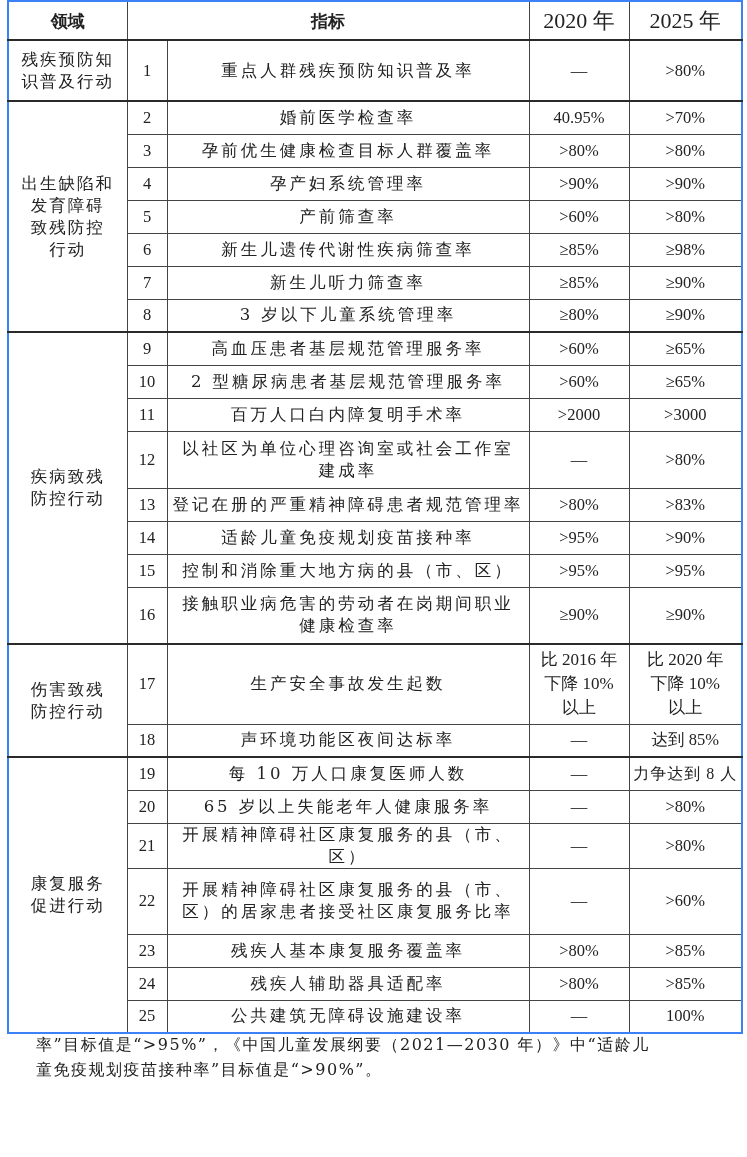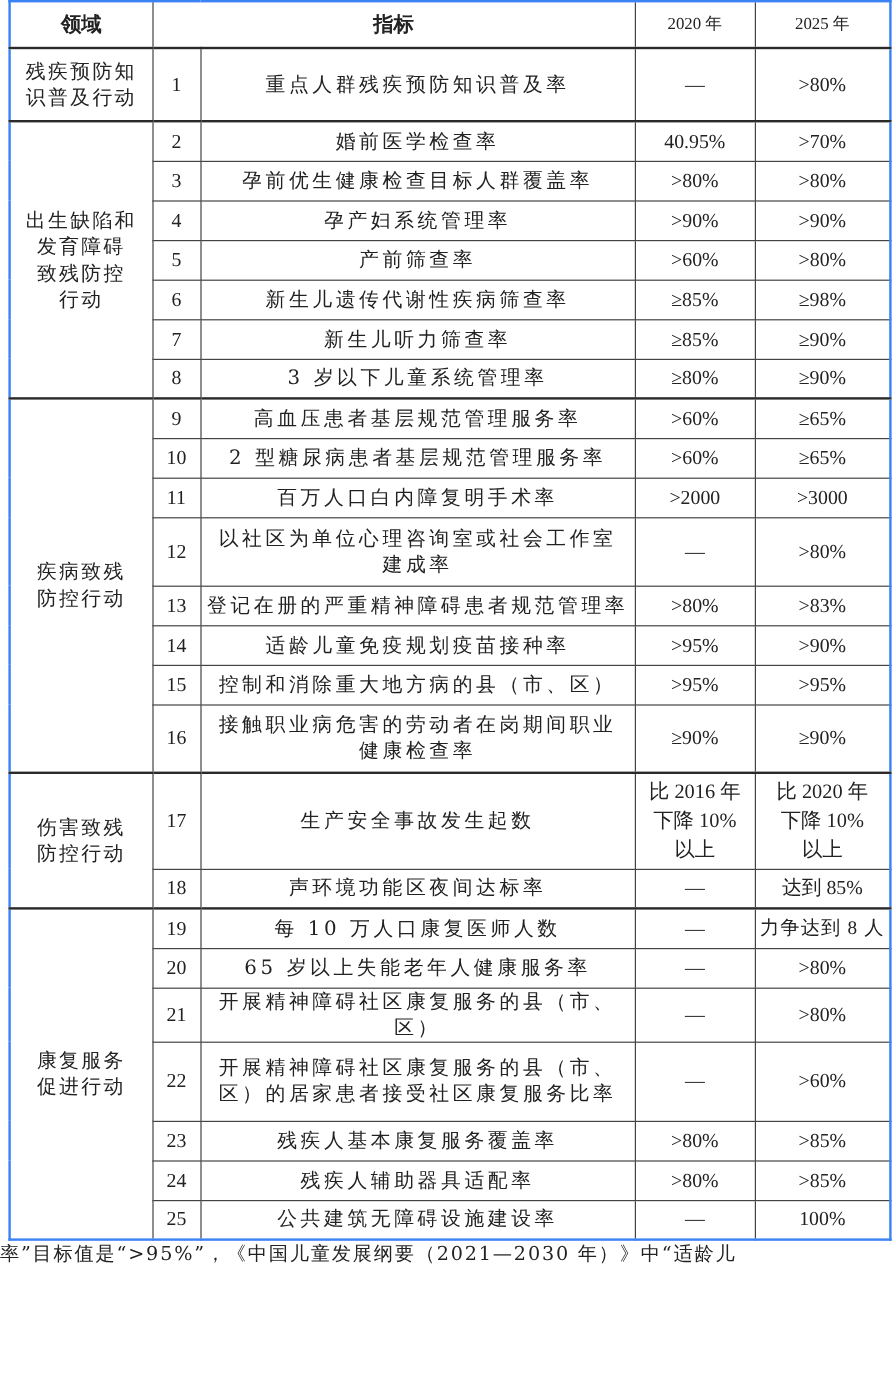--- a/index.html
+++ b/index.html
@@ -5,33 +5,33 @@
   html, body { margin:0; padding:0; background:#ffffff; }
   body { width:747px; height:1157px; position:relative; overflow:hidden;
          font-family:"DejaVu Serif","Liberation Serif",serif; color:#222; }
   table.main { position:absolute; left:7px; top:0; width:734px;
                border-collapse:collapse; table-layout:fixed;
                border:2px solid #3b82f6; }
   table.main td, table.main th { border:1px solid #444; padding:0; text-align:center;
                vertical-align:middle; font-weight:normal; font-size:16.5px; line-height:22px; }
   table.main th { font-family:"DejaVu Sans","Liberation Sans",sans-serif; font-weight:bold;
                   font-size:17px; height:37px; border-bottom:2px solid #2a2a2a; }
-  table.main th.yr { font-family:"Liberation Serif",serif; font-weight:normal; font-size:14px;margin-left:23px; }
+  table.main th.yr { font-family:"Liberation Serif",serif; font-weight:normal; font-size:22px;margin-left:23px; }
   td.domain { letter-spacing:2px; font-size:17px; line-height:27px; padding:0 4px; }
   td.num { font-family:"Liberation Serif",serif; font-size:19px; }
   td.ind { text-align:left; padding-left:10px; padding-right:6px; letter-spacing:3px;margin-top:40px; }
   td.val { font-family:"Liberation Serif",serif; font-size:18px; }
   td.val.multi { line-height:24px; font-size:17px;margin-left:28px; }
   tr.group-start td { border-top:2px solid #2a2a2a; }
   .notes { position:absolute; left:0px; top:1032px; width:747px;
            font-family:"DejaVu Serif","Liberation Serif",serif; font-size:16px; line-height:25px; color:#222; }
   .note-line { display:block; letter-spacing:1.5px; white-space:nowrap; }
   .note-line.first { padding-left:2px; }
   .note-line.indent { padding-left:36px; }
-  .note-line.indent2 { }
+  .note-line.indent2 { padding-left:36px; }
 </style>
 </head>
 <body>
 
 <table class="main">
   <colgroup>
     <col style="width:119px">
     <col style="width:40px">
     <col style="width:362px">
     <col style="width:100px">
@@ -238,13 +238,14 @@
       <td class="num">25</td>
       <td class="ind">公共建筑无障碍设施建设率</td>
       <td class="val">—</td>
       <td class="val">100%</td>
     </tr>
   </tbody>
 </table>
 
 <div class="notes">
   <span class="note-line indent2">率”目标值是“&gt;95%”，《中国儿童发展纲要（2021—2030 年）》中“适龄儿</span>
+  <span class="note-line indent2">童免疫规划疫苗接种率”目标值是“&gt;90%”。</span>
 </div>
 
 </body></html>

